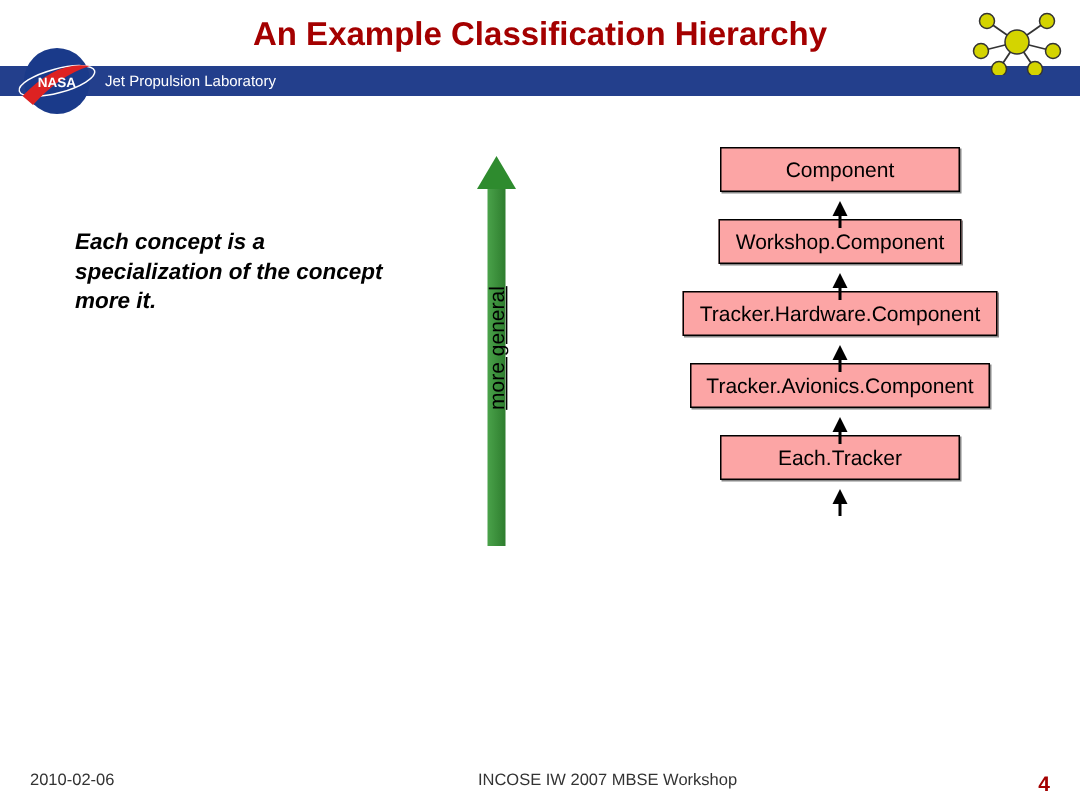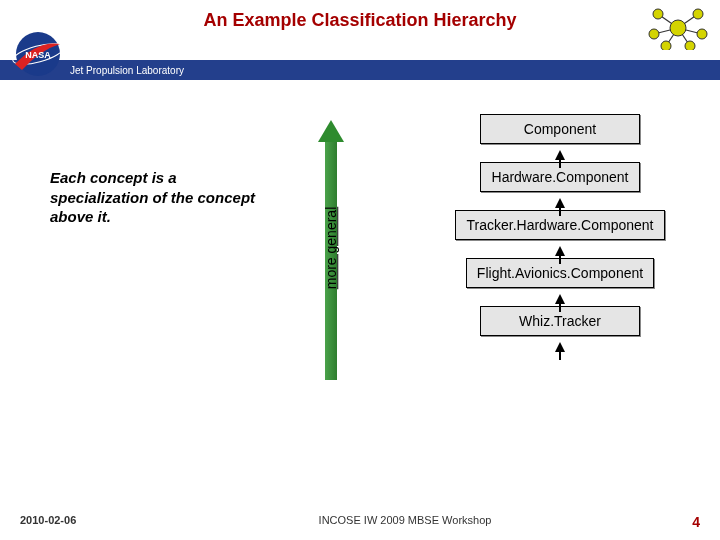--- a/index.html
+++ b/index.html
@@ -7,26 +7,26 @@
     width: 720px;
     height: 540px;
     background: #fff;
     font-family: Arial, Helvetica, sans-serif;
     position: relative;
     overflow: hidden;
   }
   .title {
     text-align: center;
     font-weight: bold;
-    font-size: 18px;
+    font-size: 22px;
     color: #a40000;
     padding-top: 10px;
   }
   .header-bar {
-    margin-top: 29px;
+    margin-top: 8px;
     background: #233f8c;
     color: #fff;
     display: flex;
     align-items: center;
     justify-content: space-between;
     height: 20px;
     padding: 0 8px 0 70px;
     font-size: 10px;
   }
   .nasa-logo {
@@ -98,21 +98,21 @@
     position: absolute;
     right: 20px;
     top: 20px;
     width: 280px;
     display: flex;
     flex-direction: column;
     align-items: center;
   }
   .box {
     border: 1px solid #000;
-    background: #e5e5e5;
+    background: #fca5a5;
     padding: 6px 10px;
     font-size: 14px;
     text-align: center;
     min-width: 160px;
     margin: 4px 0;
     box-shadow: 1px 1px 0 #888;
   }
   .small-arrow {
     width: 0; height: 0;
     border-left: 5px solid transparent;
@@ -137,21 +137,21 @@
     left: 0;
     width: 100%;
     display: flex;
     justify-content: space-between;
     padding: 0 20px;
     font-size: 11px;
     color: #333;
   }
   .footer .center { flex: 1; text-align: center; }
   .footer .right { color: #a40000; font-weight: bold; font-size: 14px; width: 30px; text-align: right; }
-  .footer .left { width: 120px; font-weight: bold; }
+  .footer .left { width: 120px; }
 </style>
 </head>
 <body>
 
 <svg class="nasa-logo" viewBox="0 0 56 48">
   <circle cx="28" cy="24" r="22" fill="#1a3a8a"></circle>
   <ellipse cx="28" cy="24" rx="26" ry="8" fill="none" stroke="#fff" stroke-width="1" transform="rotate(-15 28 24)"></ellipse>
   <path d="M 5 34 Q 28 10 50 14 Q 30 20 12 40 Z" fill="#d22"></path>
   <text x="28" y="28" font-size="9" font-weight="bold" fill="#fff" text-anchor="middle" font-family="Arial">NASA</text>
 </svg>
@@ -173,40 +173,40 @@
 </svg>
 
 <div class="title">An Example Classification Hierarchy</div>
 
 <div class="header-bar">
   <span>Jet Propulsion Laboratory</span>
 </div>
 
 <div class="content">
 
-  <div class="caption">Each concept is a specialization of the concept above it.</div>
+  <div class="caption">Each concept is a specialization of the concept more it.</div>
 
   <div class="arrow-up">
     <div class="head"></div>
     <div class="shaft"></div>
   </div>
   <div class="arrow-label">more general</div>
 
   <div class="hierarchy">
     <div class="box">Component</div>
     <div class="small-arrow"></div>
-    <div class="box">Hardware.Component</div>
+    <div class="box">Workshop.Component</div>
     <div class="small-arrow"></div>
     <div class="box">Tracker.Hardware.Component</div>
     <div class="small-arrow"></div>
-    <div class="box">Flight.Avionics.Component</div>
-    <div class="small-arrow"></div>
-    <div class="box">Whiz.Tracker</div>
+    <div class="box">Tracker.Avionics.Component</div>
+    <div class="small-arrow"></div>
+    <div class="box">Each.Tracker</div>
     <div class="small-arrow"></div>
   </div>
 
 </div>
 
 <div class="footer">
   <span class="left">2010-02-06</span>
-  <span class="center">INCOSE IW 2009 MBSE Workshop</span>
+  <span class="center">INCOSE IW 2007 MBSE Workshop</span>
   <span class="right">4</span>
 </div>
 
 </body></html>

